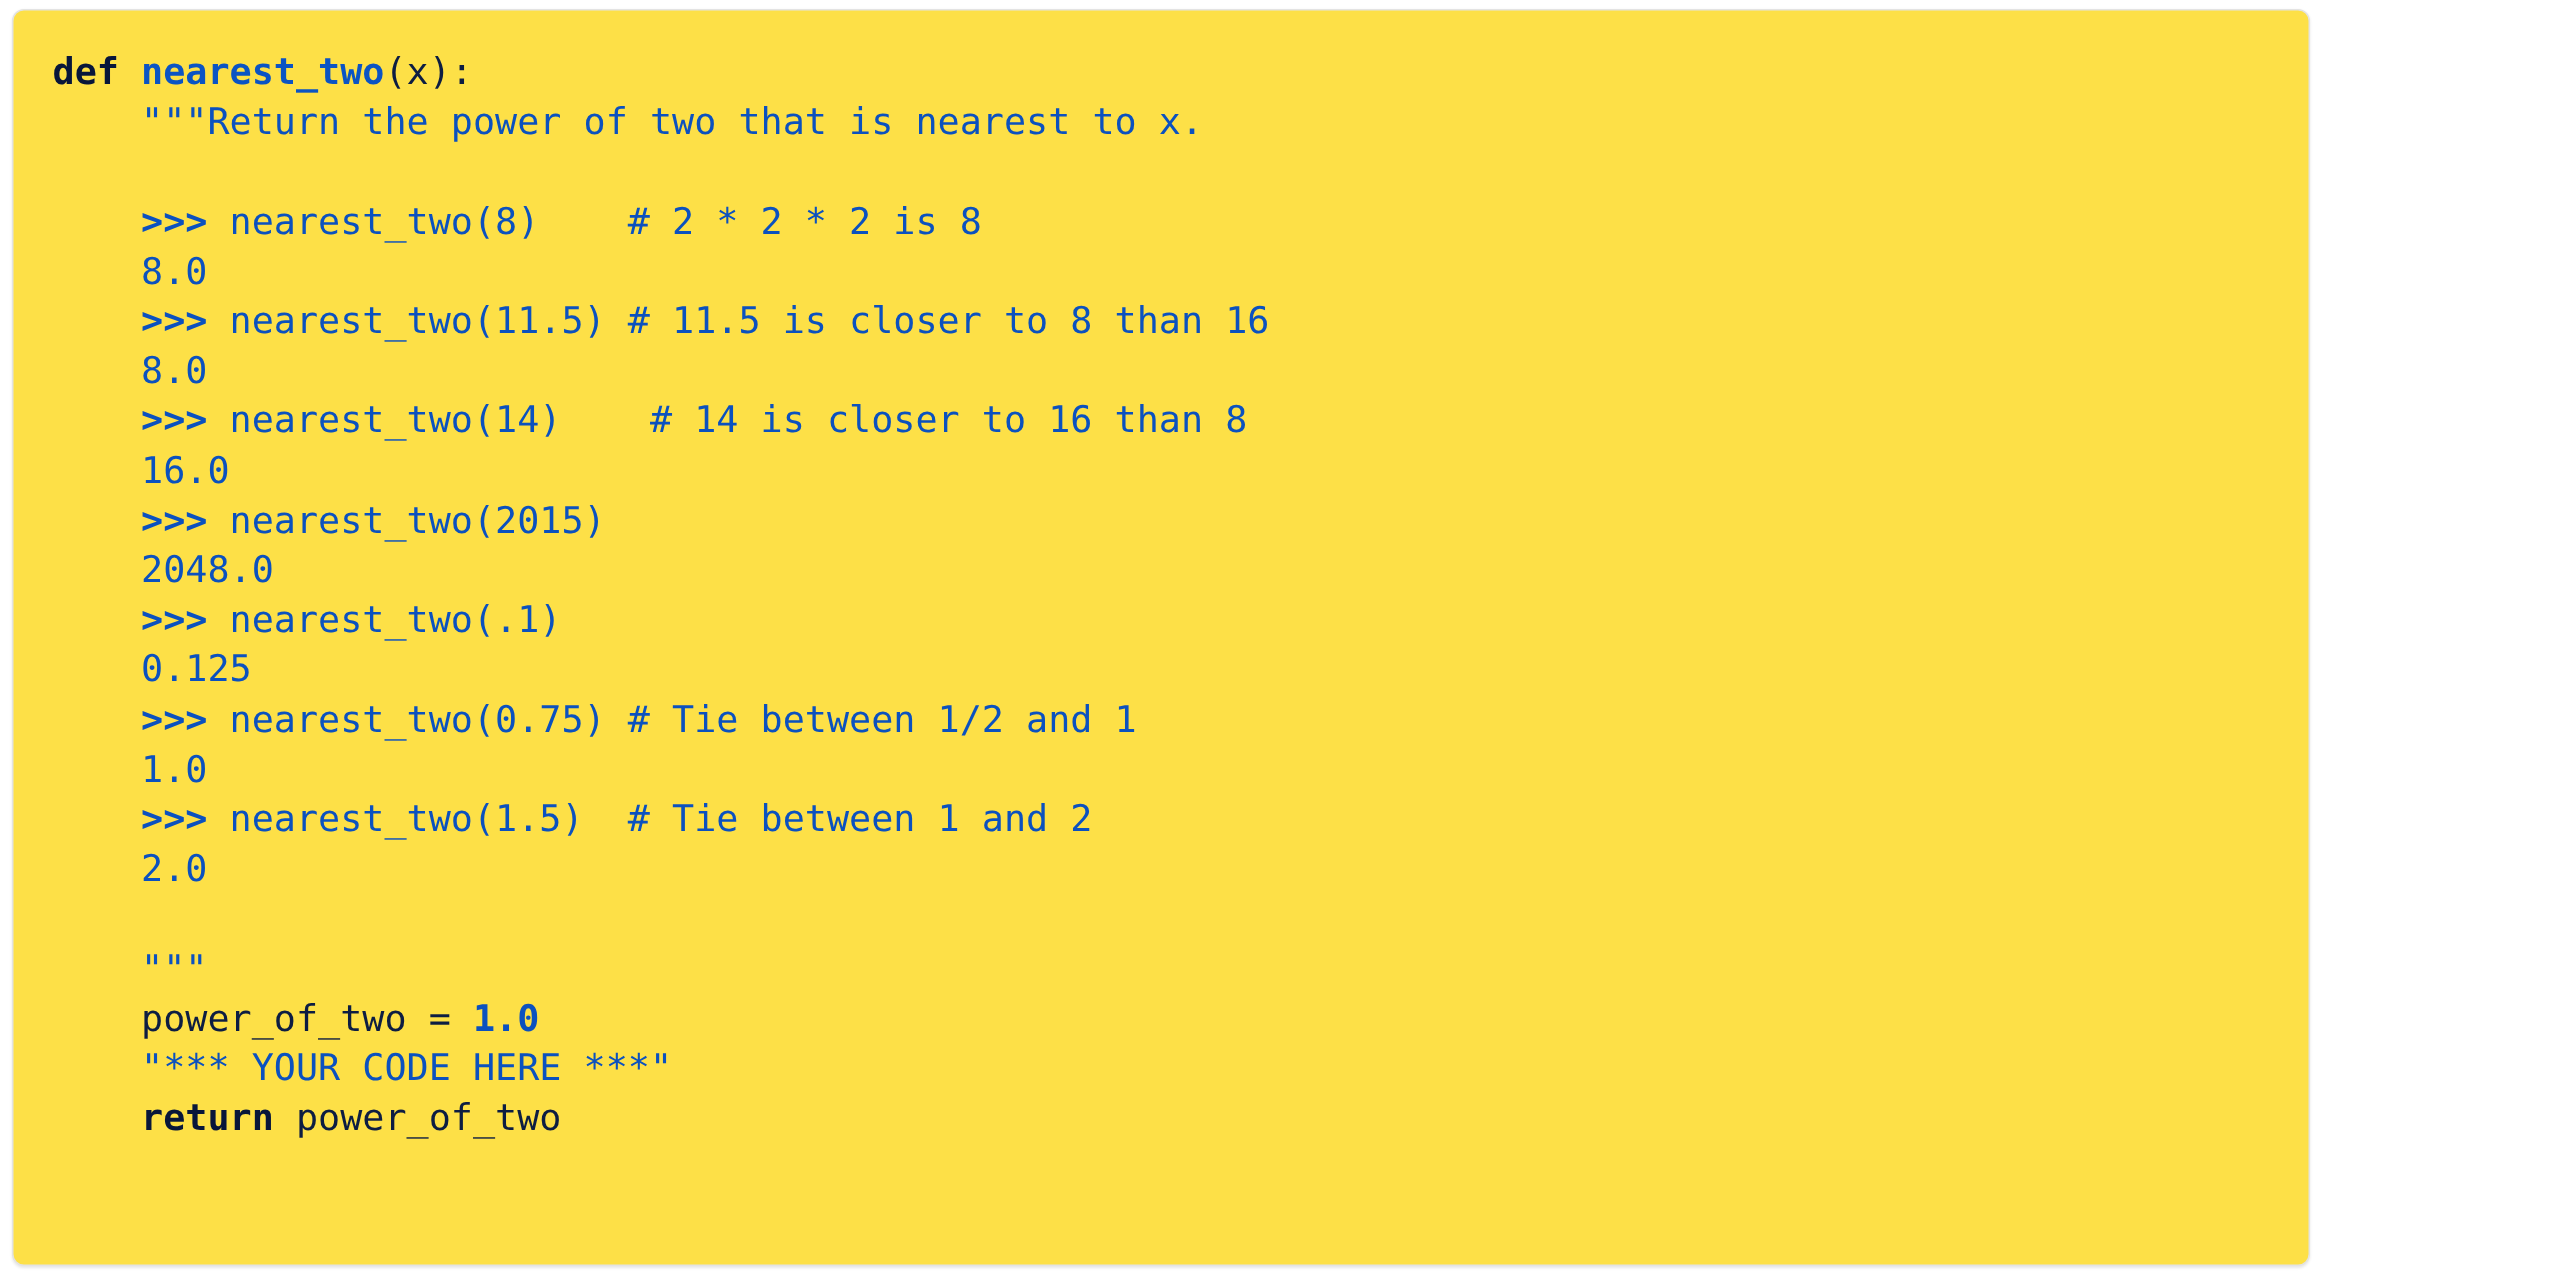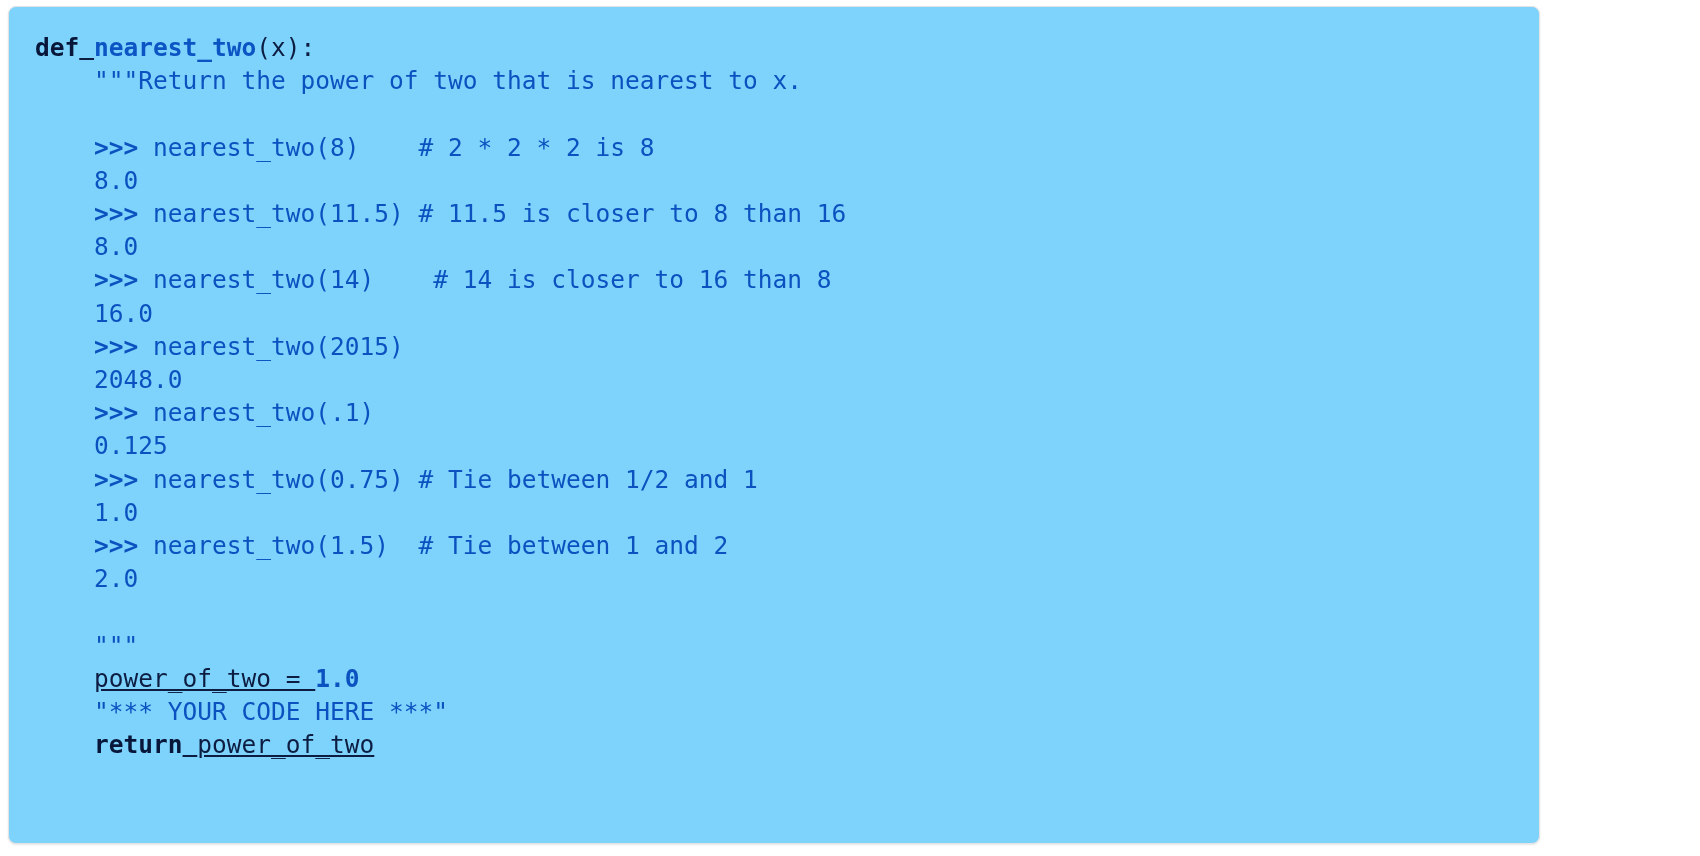--- a/index.html
+++ b/index.html
@@ -15,21 +15,21 @@
     font-family: "DejaVu Sans Mono", monospace;
   }
 
   #code-block {
     position: absolute;
     left: 8px;
     top: 6px;
     width: 1532px;
     height: 838px;
     box-sizing: border-box;
-    background: #7dd3fc;
+    background: #fde047;
     border: 1px solid #e3e3e3;
     border-radius: 8px;
     box-shadow: 0 1px 2px rgba(0,0,0,0.10);
     overflow: hidden;
   }
 
   pre.code {
     margin: 0;
     padding: 24px 18px 18px 26px;
     font-family: "DejaVu Sans Mono", "Liberation Mono", monospace;
@@ -40,21 +40,21 @@
     color: #0d1d42;
     -webkit-font-smoothing: antialiased;
   }
 
   .ln { display: block; min-height: 33.2px; }
 
   
   .kw      { color: #08163a; font-weight: bold; }   
   .fname   { color: #0b54c4; font-weight: bold; }   
   .punct   { color: #0d1d42; }                       
-  .plain   { color: #0d1d42; text-decoration: underline; }                       
+  .plain   { color: #0d1d42; }                       
   .doc     { color: #0b51bf; }                       
   .docout  { color: #0b51bf; font-weight: normal; }    
   .prompt  { color: #0b51bf; font-weight: bold; }    
   .num     { color: #0b51bf; font-weight: bold; }    
   .str     { color: #0b51bf; }                       
 </style>
 </head>
 <body>
 
 <div id="code-block">

